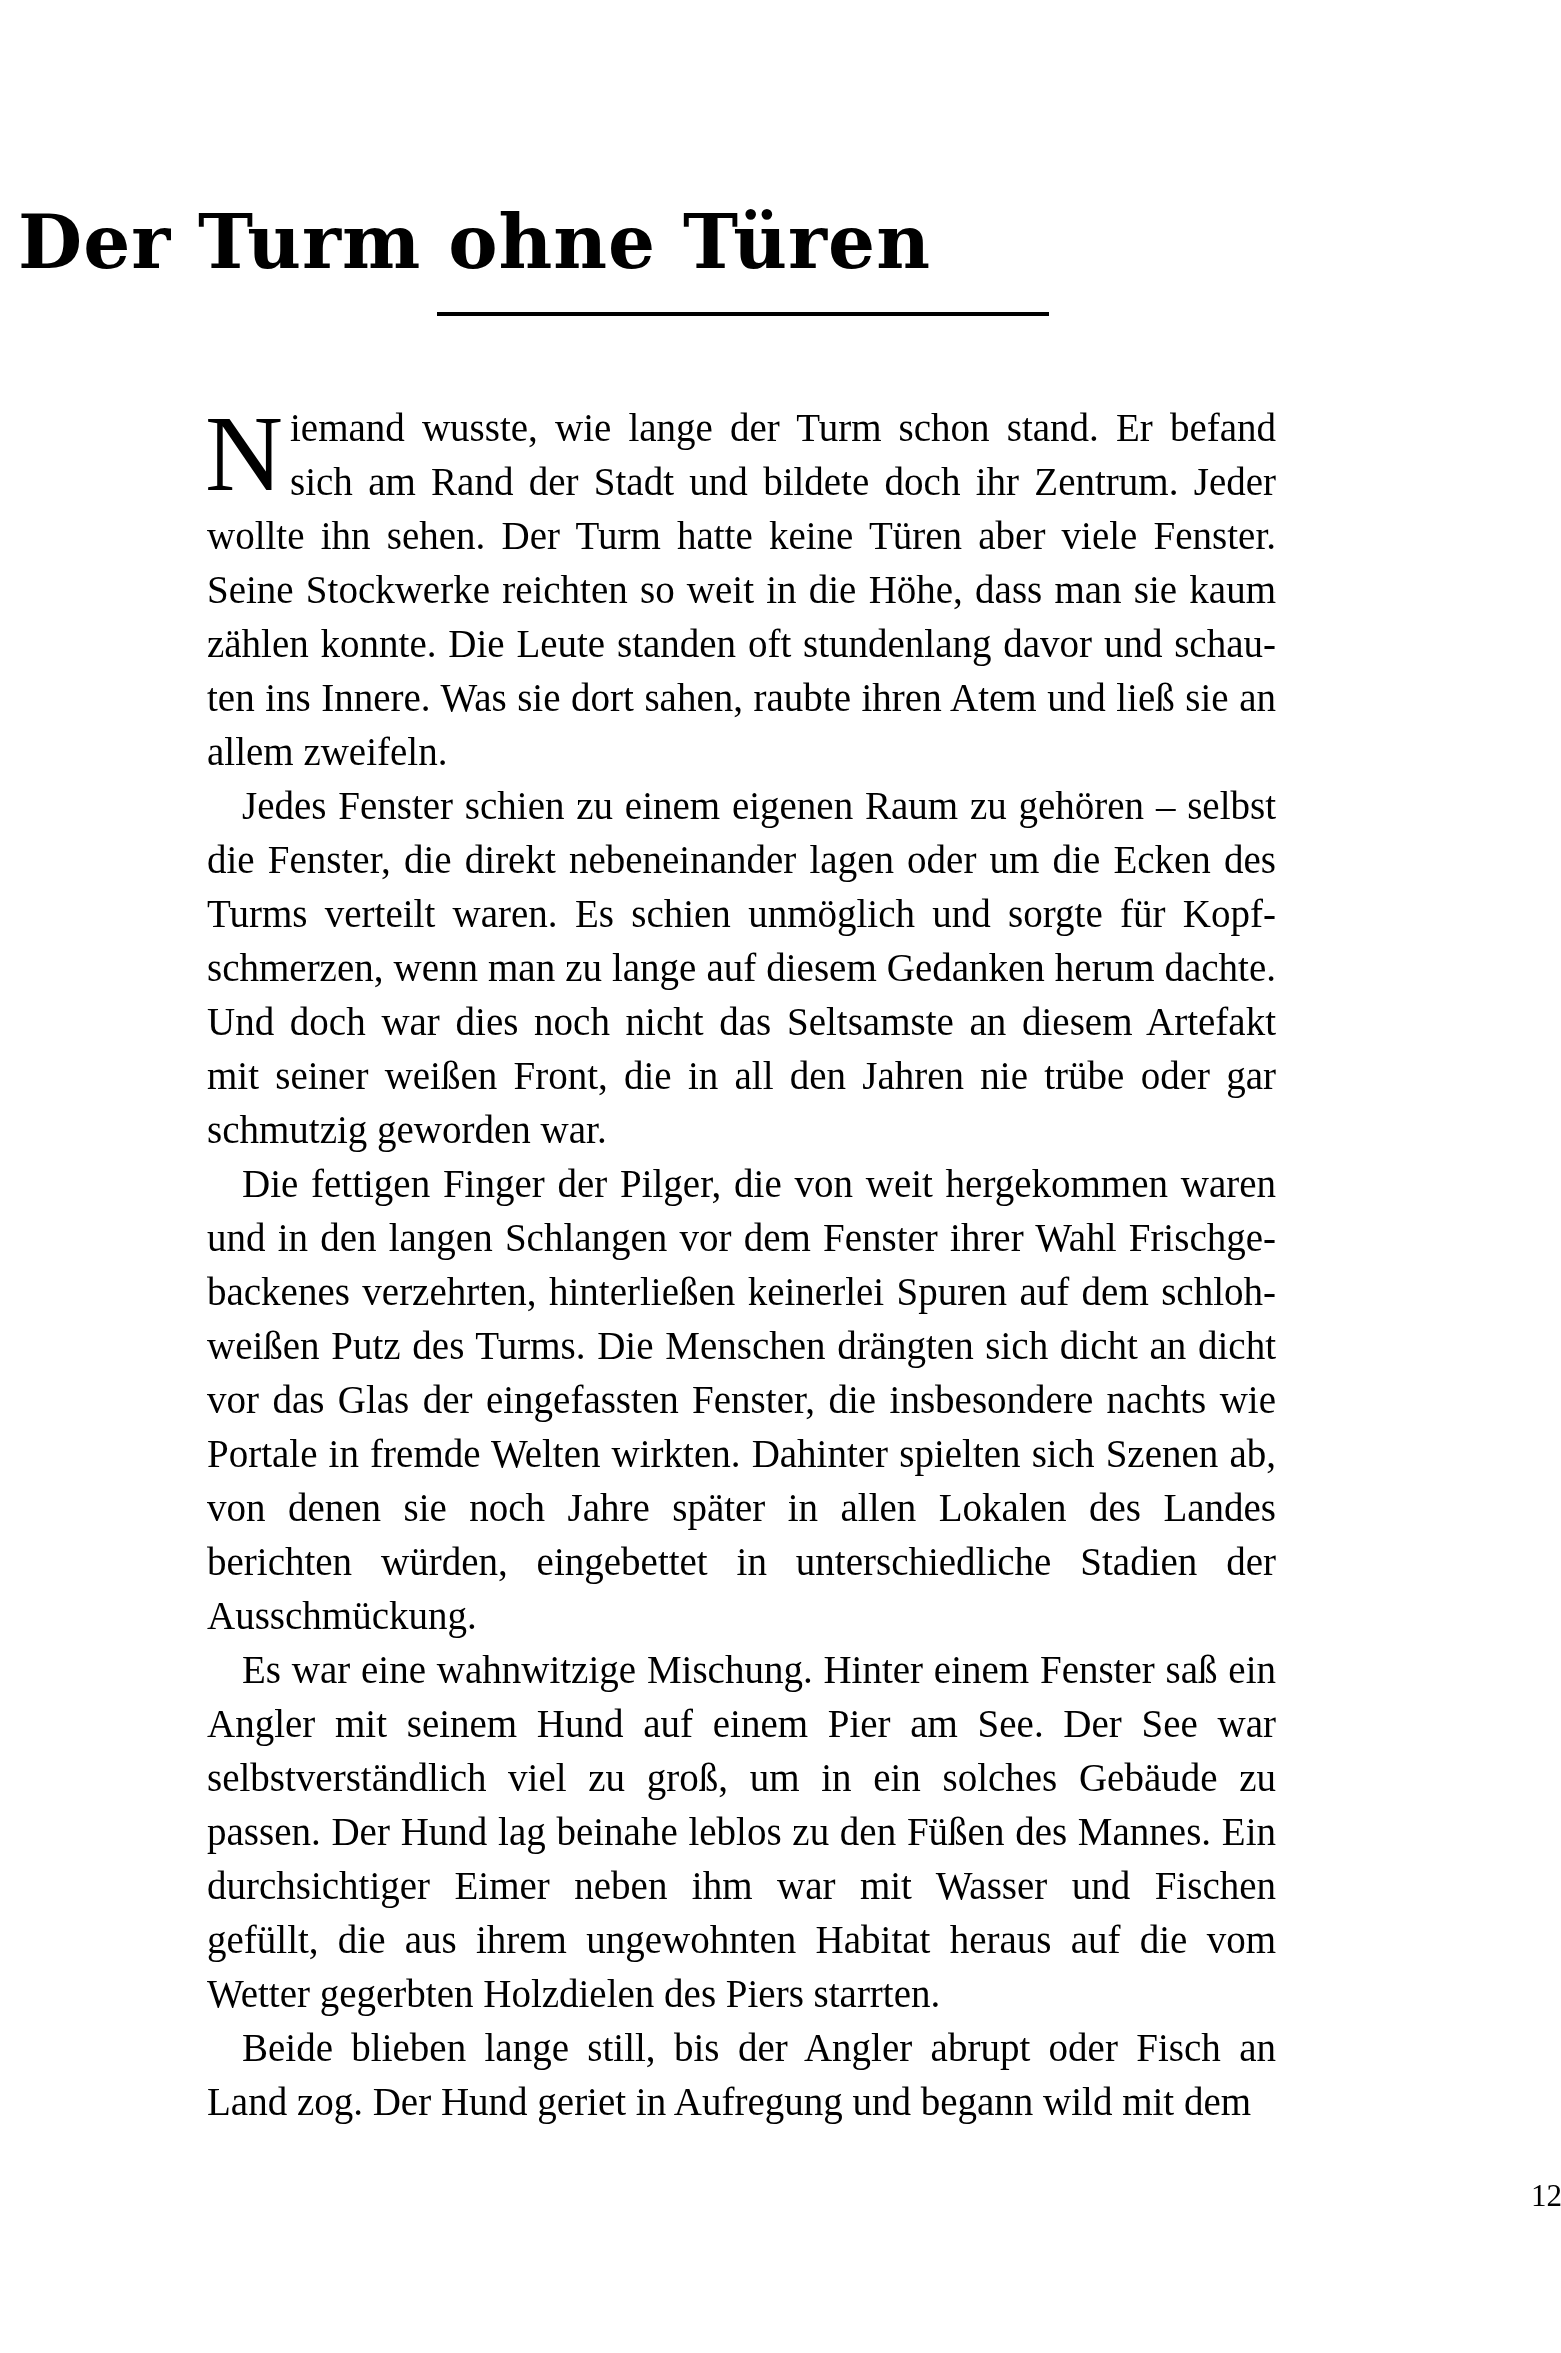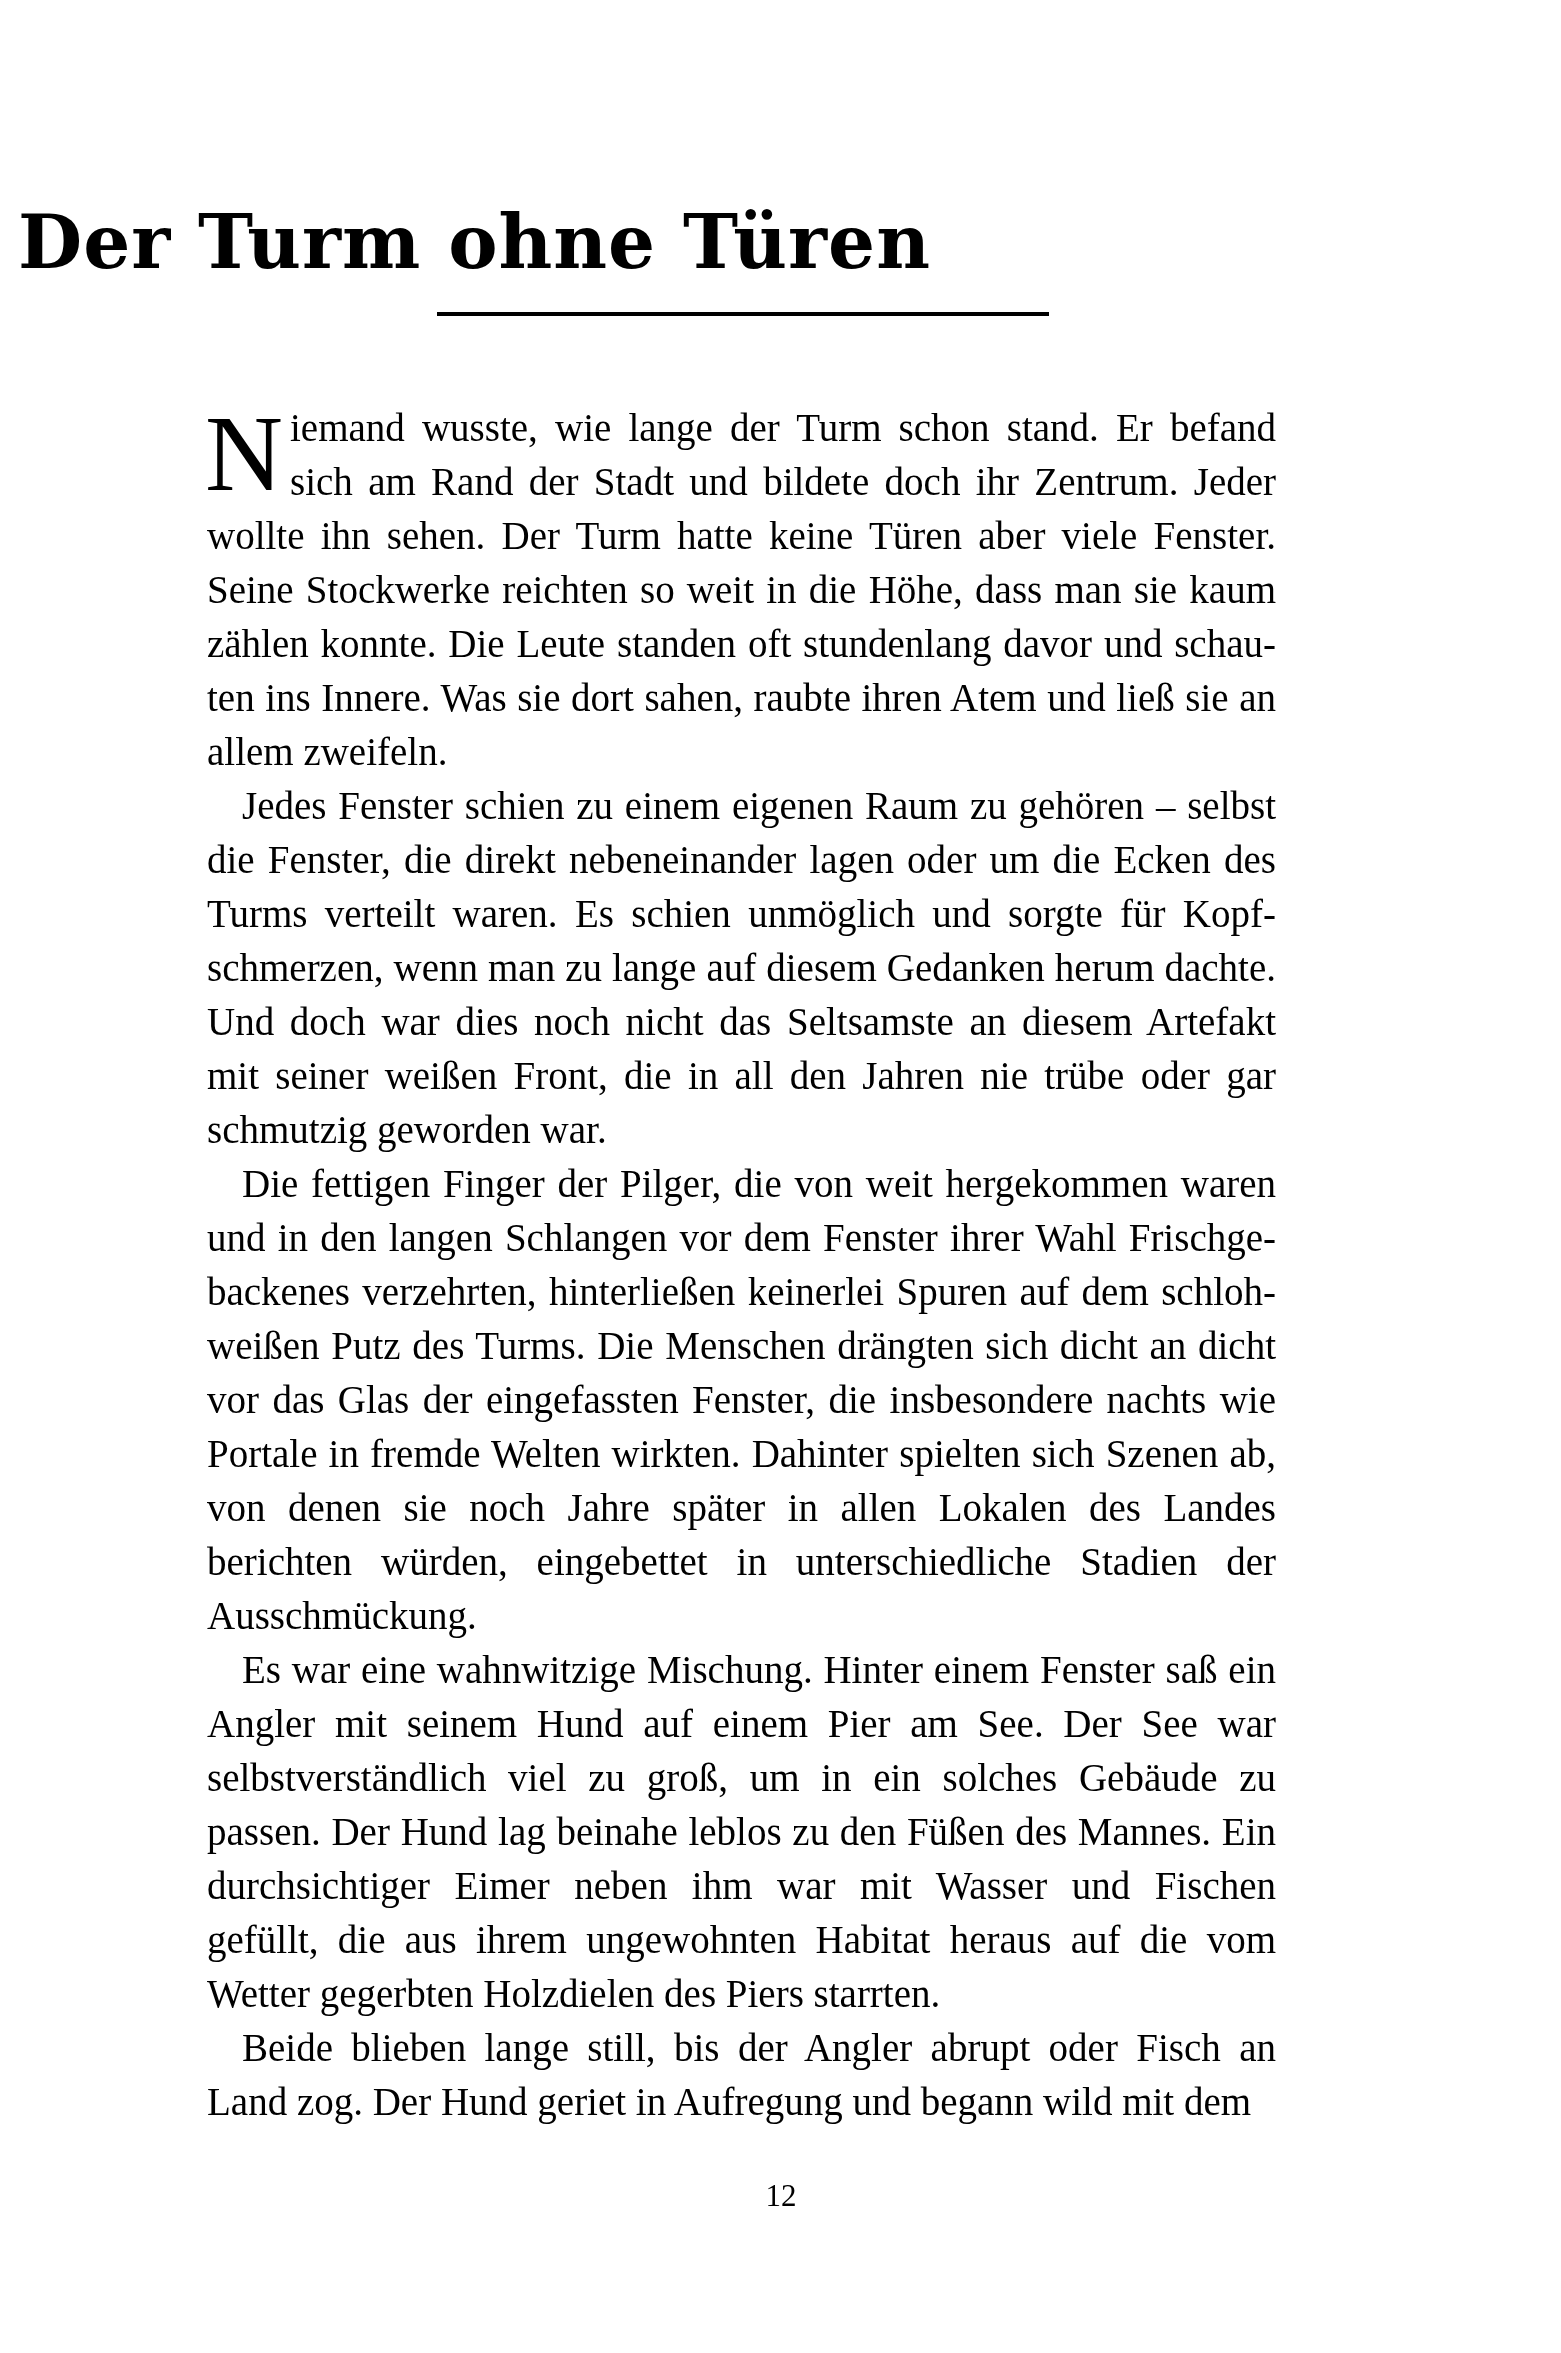--- a/index.html
+++ b/index.html
@@ -65,21 +65,21 @@
     line-height: 89px;
     height: 94px;
     margin: 8px 7px 0 -2px;
     font-family: "Liberation Serif", "DejaVu Serif", serif;
   }
   .page-number {
     position: absolute;
     left: 0;
     width: 1562px;
     top: 2176px;
-    text-align: center;
+    text-align: right;
     font-size: 31px;
     line-height: 39px;
   }
 </style>
 </head>
 <body>
 
 <div class="page">
 
   <h1 class="title">Der Turm ohne Türen</h1>

